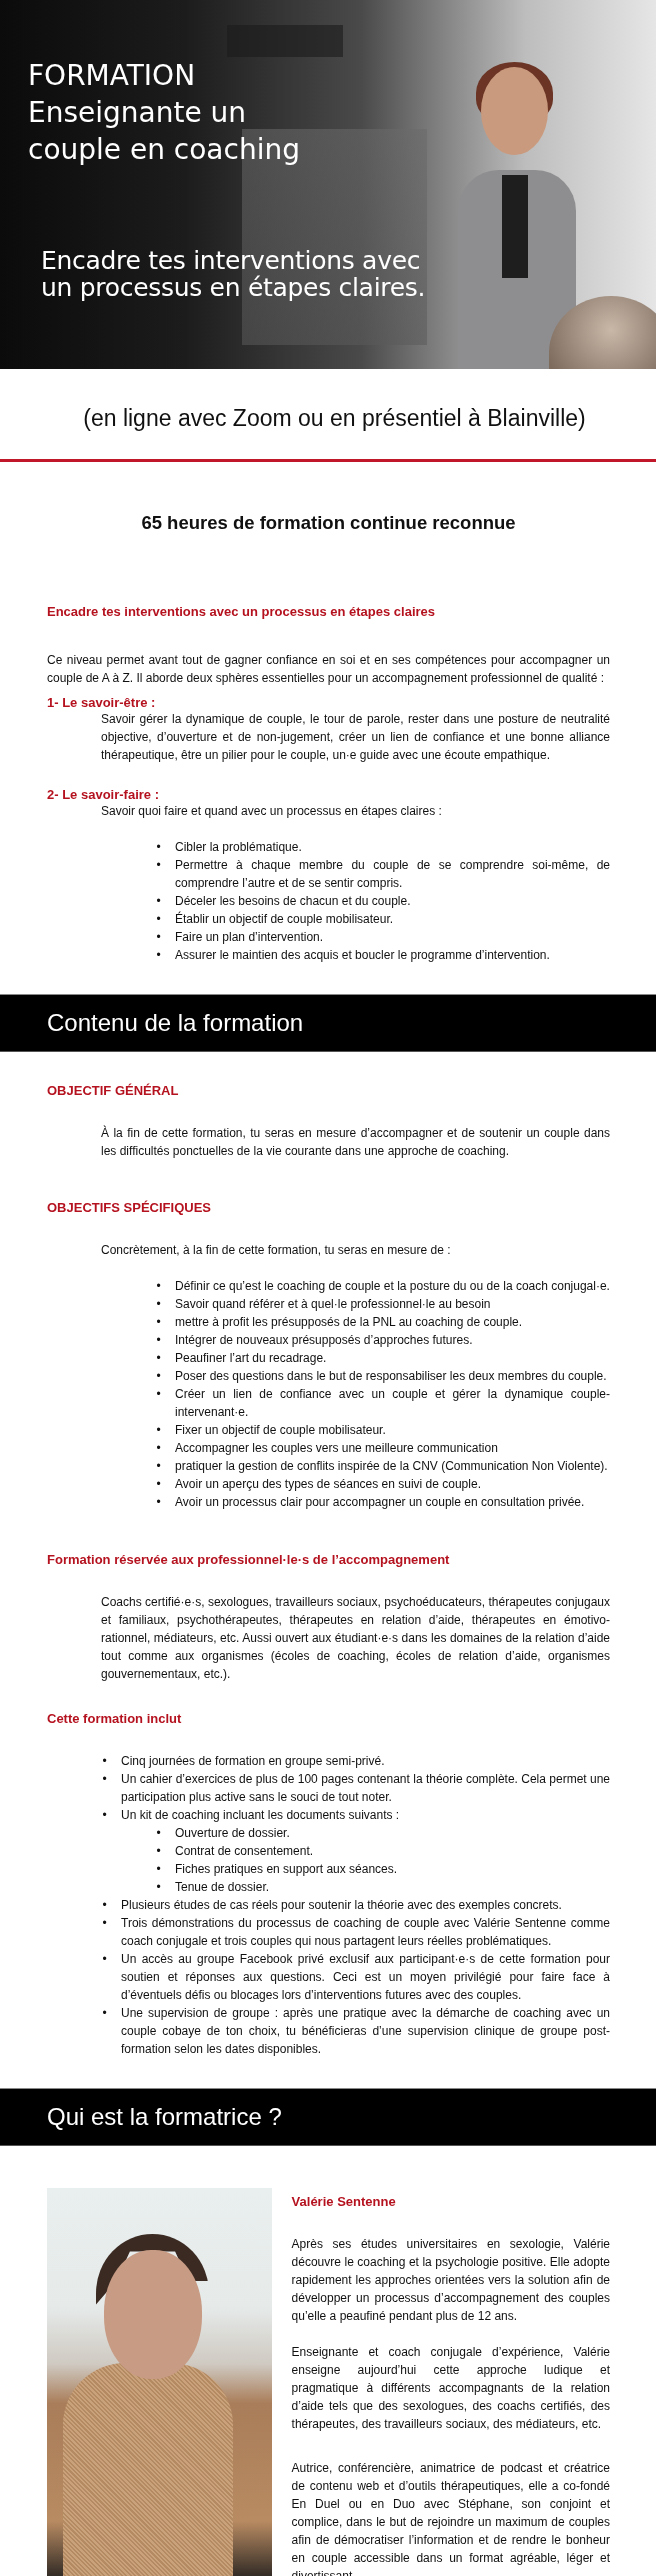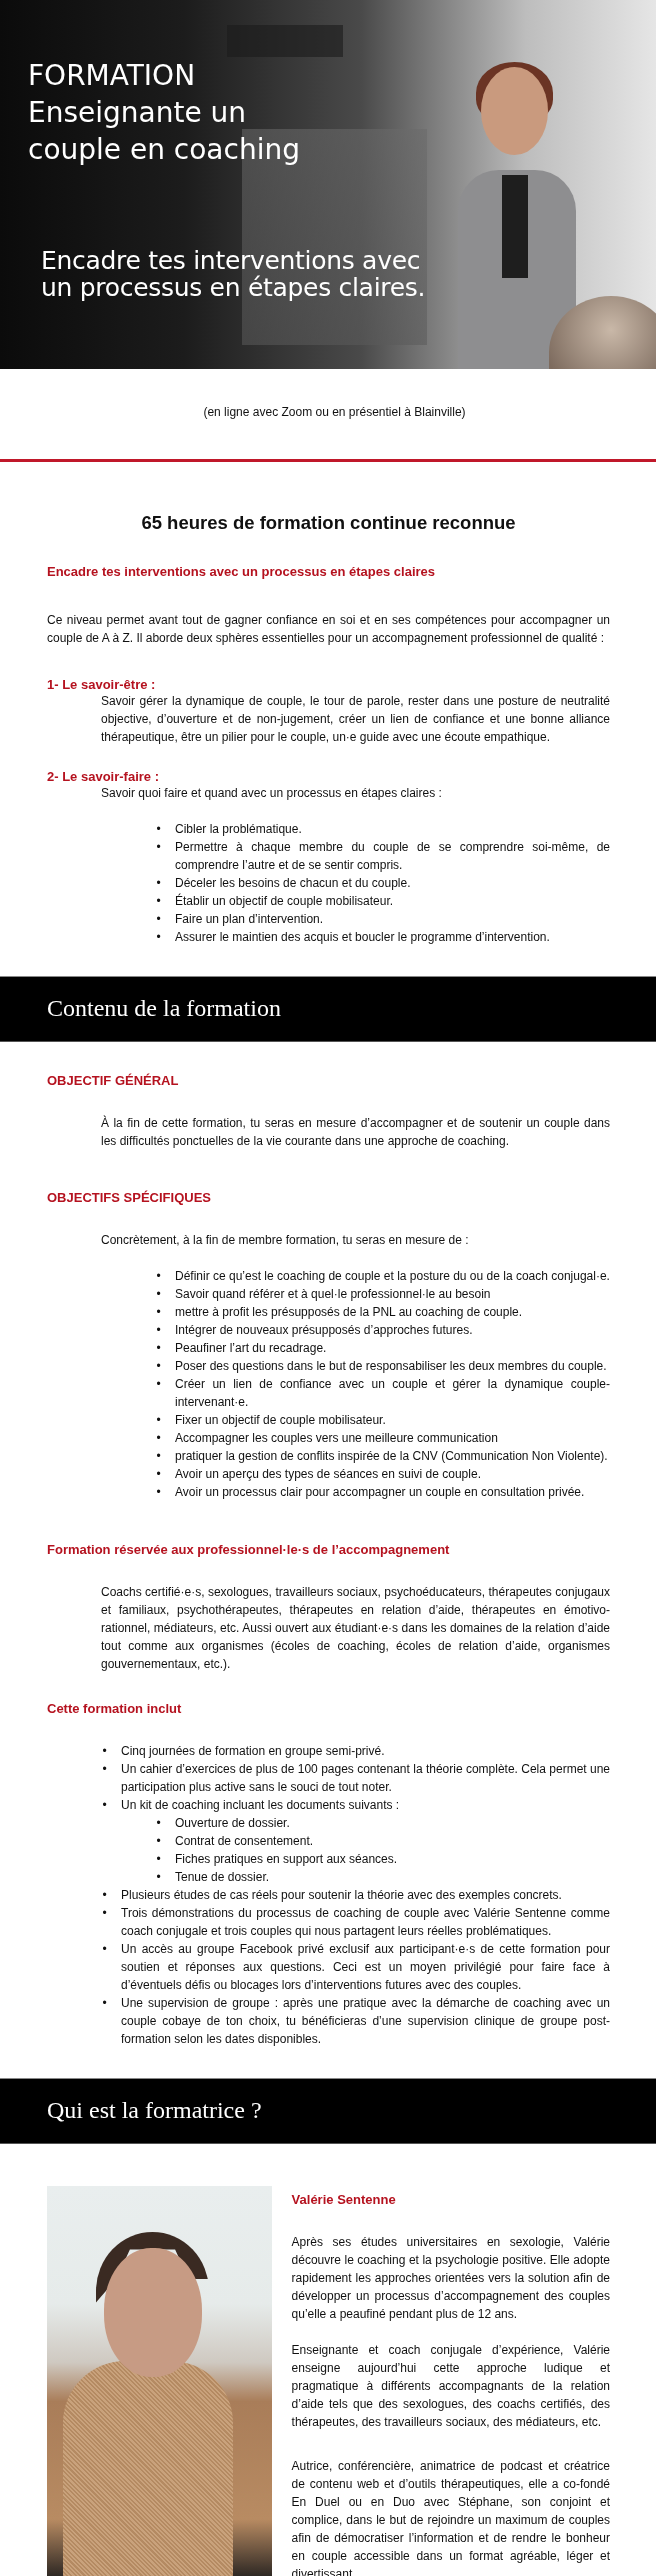--- a/index.html
+++ b/index.html
@@ -16,36 +16,36 @@
   .hero .person .head { position:absolute; left: 28px; top: 0; width: 67px; height: 88px; border-radius: 50%; background: #c99a7e; }
   .hero .person .hair { position:absolute; left: 23px; top: -5.2px; width: 77px; height: 62px; border-radius: 50% 50% 40% 40%; background: #6b3424; }
   .hero .person .body { position:absolute; left: 5.2px; top: 103px; width: 118px; height: 216px; border-radius: 41px 41px 0 0; background: #8e8e90; }
   .hero .person .inner { position:absolute; left: 49px; top: 108px; width: 26px; height: 103px; background: #1e1e1e; }
   .hero .man { position:absolute; left: 549px; top: 296px; width: 124px; height: 113px; border-radius: 50% 50% 0 0; background: radial-gradient(circle at 50% 30%, #c9b8a8, #7d6b5e 70%); }
   .hero-title { position: absolute; left: 28px; top: 57px; color: #fff; font-family: "DejaVu Sans", sans-serif; font-size: 28px; line-height: 37px; font-weight: 400; }
   .hero-title span { display:block; }
   .hero-sub { position: absolute; left: 41px; top: 247px; color: #fff; font-family: "DejaVu Sans", sans-serif; font-size: 25px; line-height: 27px; letter-spacing: -0.3px; }
   .hero-sub span { display:block; }
 
-  .location { text-align: center; font-size: 12px; padding: 36px 0 0; height: 90px; margin-left: 12px; }
+  .location { text-align: center; font-size: 23px; padding: 36px 0 0; height: 90px; margin-left: 12px; }
   .red-rule { height: 2.6px; background: #c0182a; margin: 0; }
 
   .container { padding: 0 47px; }
   .hours { text-align: center; font-weight: 700; font-size: 18.5px; padding: 50px 0 0; height: 102px; }
-  h3.red { color: #b5121f; font-size: 13px; font-weight: 700; }
+  h3.red { color: #b5121f; font-size: 13px; font-weight: 700; margin-top: 40px; }
   .p { font-size: 12px; line-height: 18px; text-align: justify; }
   .indent { padding-left: 54px; }
   ul.bullets { list-style: none; }
   ul.bullets li { position: relative; font-size: 12px; line-height: 18px; text-align: justify; }
   ul.bullets li::before { content: "•"; position: absolute; left: -18.5px; top: 0; }
   ul.l2 { padding-left: 128px; }
   ul.l1 { padding-left: 74px; }
   ul.l3 { padding-left: 128px; }
 
-  .band { background: #000; color: #fff; height: 66px; border-top: 1px solid #888; border-bottom: 1px solid #555; display: flex; align-items: center; padding-left: 47px; font-size: 24px; font-family: Liberation Serif, serif; }
+  .band { background: #000; color: #fff; height: 58px; border-top: 1px solid #888; border-bottom: 1px solid #555; display: flex; align-items: center; padding-left: 47px; font-size: 24px; font-family: Liberation Sans, sans-serif; }
 
   .trainer { position: relative; }
   .trainer-photo { float: left; width: 225px; height: 392px; margin-right: 19.6px; margin-top: 3.1px;
     background: linear-gradient(180deg, #e9eeee 0%, #e6ebea 30%, #cfc9c1 45%, #a97d59 55%, #b88b62 85%, #2a2522 100%); position: relative; overflow: hidden; }
   .trainer-photo .face { position: absolute; left: 57px; top: 62px; width: 98px; height: 129px; border-radius: 48%; background: #c79b84; }
   .trainer-photo .hair { position: absolute; left: 49px; top: 46px; width: 113px; height: 118px; border-radius: 50% 50% 20% 20%; background: #3a2a22; clip-path: polygon(0 0,100% 0,100% 40%,82% 40%,70% 15%,30% 15%,18% 40%,0 60%); }
   .trainer-photo .scarf { position: absolute; left: 15.5px; top: 175px; width: 170px; height: 216px; border-radius: 62px 62px 0 0; background: repeating-linear-gradient(45deg,#b48a62 0 1.5px,#c9a27c 1.5px 3.1px); }
   .trainer-name { color: #b5121f; font-size: 13px; font-weight: 700; padding-top: 9.3px; }
   .clear { clear: both; }
 </style>
@@ -76,42 +76,42 @@
   </header>
 
   <div class="location">(en ligne avec Zoom ou en présentiel à Blainville)</div>
   <div class="red-rule"></div>
 
   <section class="container">
     <div class="hours">65 heures de formation continue reconnue</div>
     <h3 class="red">Encadre tes interventions avec un processus en étapes claires</h3>
     <p class="p" style="margin-top:32px">Ce niveau permet avant tout de gagner confiance en soi et en ses compétences pour accompagner un couple de A à Z. Il aborde deux sphères essentielles pour un accompagnement professionnel de qualité :</p>
 
-    <h3 class="red" style="margin-top:30px">1- Le savoir-être :</h3>
+    <h3 class="red" style="margin-top:8px">1- Le savoir-être :</h3>
     <p class="p indent">Savoir gérer la dynamique de couple, le tour de parole, rester dans une posture de neutralité objective, d’ouverture et de non-jugement, créer un lien de confiance et une bonne alliance thérapeutique, être un pilier pour le couple, un·e guide avec une écoute empathique.</p>
 
     <h3 class="red" style="margin-top:23px">2- Le savoir-faire :</h3>
     <p class="p indent">Savoir quoi faire et quand avec un processus en étapes claires :</p>
     <ul class="bullets l2" style="margin-top:18px">
       <li>Cibler la problématique.</li>
       <li>Permettre à chaque membre du couple de se comprendre soi-même, de comprendre l’autre et de se sentir compris.</li>
       <li>Déceler les besoins de chacun et du couple.</li>
       <li>Établir un objectif de couple mobilisateur.</li>
       <li>Faire un plan d’intervention.</li>
       <li>Assurer le maintien des acquis et boucler le programme d’intervention.</li>
     </ul>
   </section>
 
   <div class="band" style="margin-top:30px">Contenu de la formation</div>
   <section class="container">
     <h3 class="red" style="margin-top:31px">OBJECTIF GÉNÉRAL</h3>
     <p class="p indent" style="margin-top:26px">À la fin de cette formation, tu seras en mesure d’accompagner et de soutenir un couple dans les difficultés ponctuelles de la vie courante dans une approche de coaching.</p>
 
     <h3 class="red" style="margin-top:40px">OBJECTIFS SPÉCIFIQUES</h3>
-    <p class="p indent" style="margin-top:26px">Concrètement, à la fin de membre formation, tu seras en mesure de :</p>
+    <p class="p indent" style="margin-top:26px">Concrètement, à la fin de cette formation, tu seras en mesure de :</p>
     <ul class="bullets l2" style="margin-top:18px">
       <li>Définir ce qu’est le coaching de couple et la posture du ou de la coach conjugal·e.</li>
       <li>Savoir quand référer et à quel·le professionnel·le au besoin</li>
       <li>mettre à profit les présupposés de la PNL au coaching de couple.</li>
       <li>Intégrer de nouveaux présupposés d’approches futures.</li>
       <li>Peaufiner l’art du recadrage.</li>
       <li>Poser des questions dans le but de responsabiliser les deux membres du couple.</li>
       <li>Créer un lien de confiance avec un couple et gérer la dynamique couple-intervenant·e.</li>
       <li>Fixer un objectif de couple mobilisateur.</li>
       <li>Accompagner les couples vers une meilleure communication</li>

